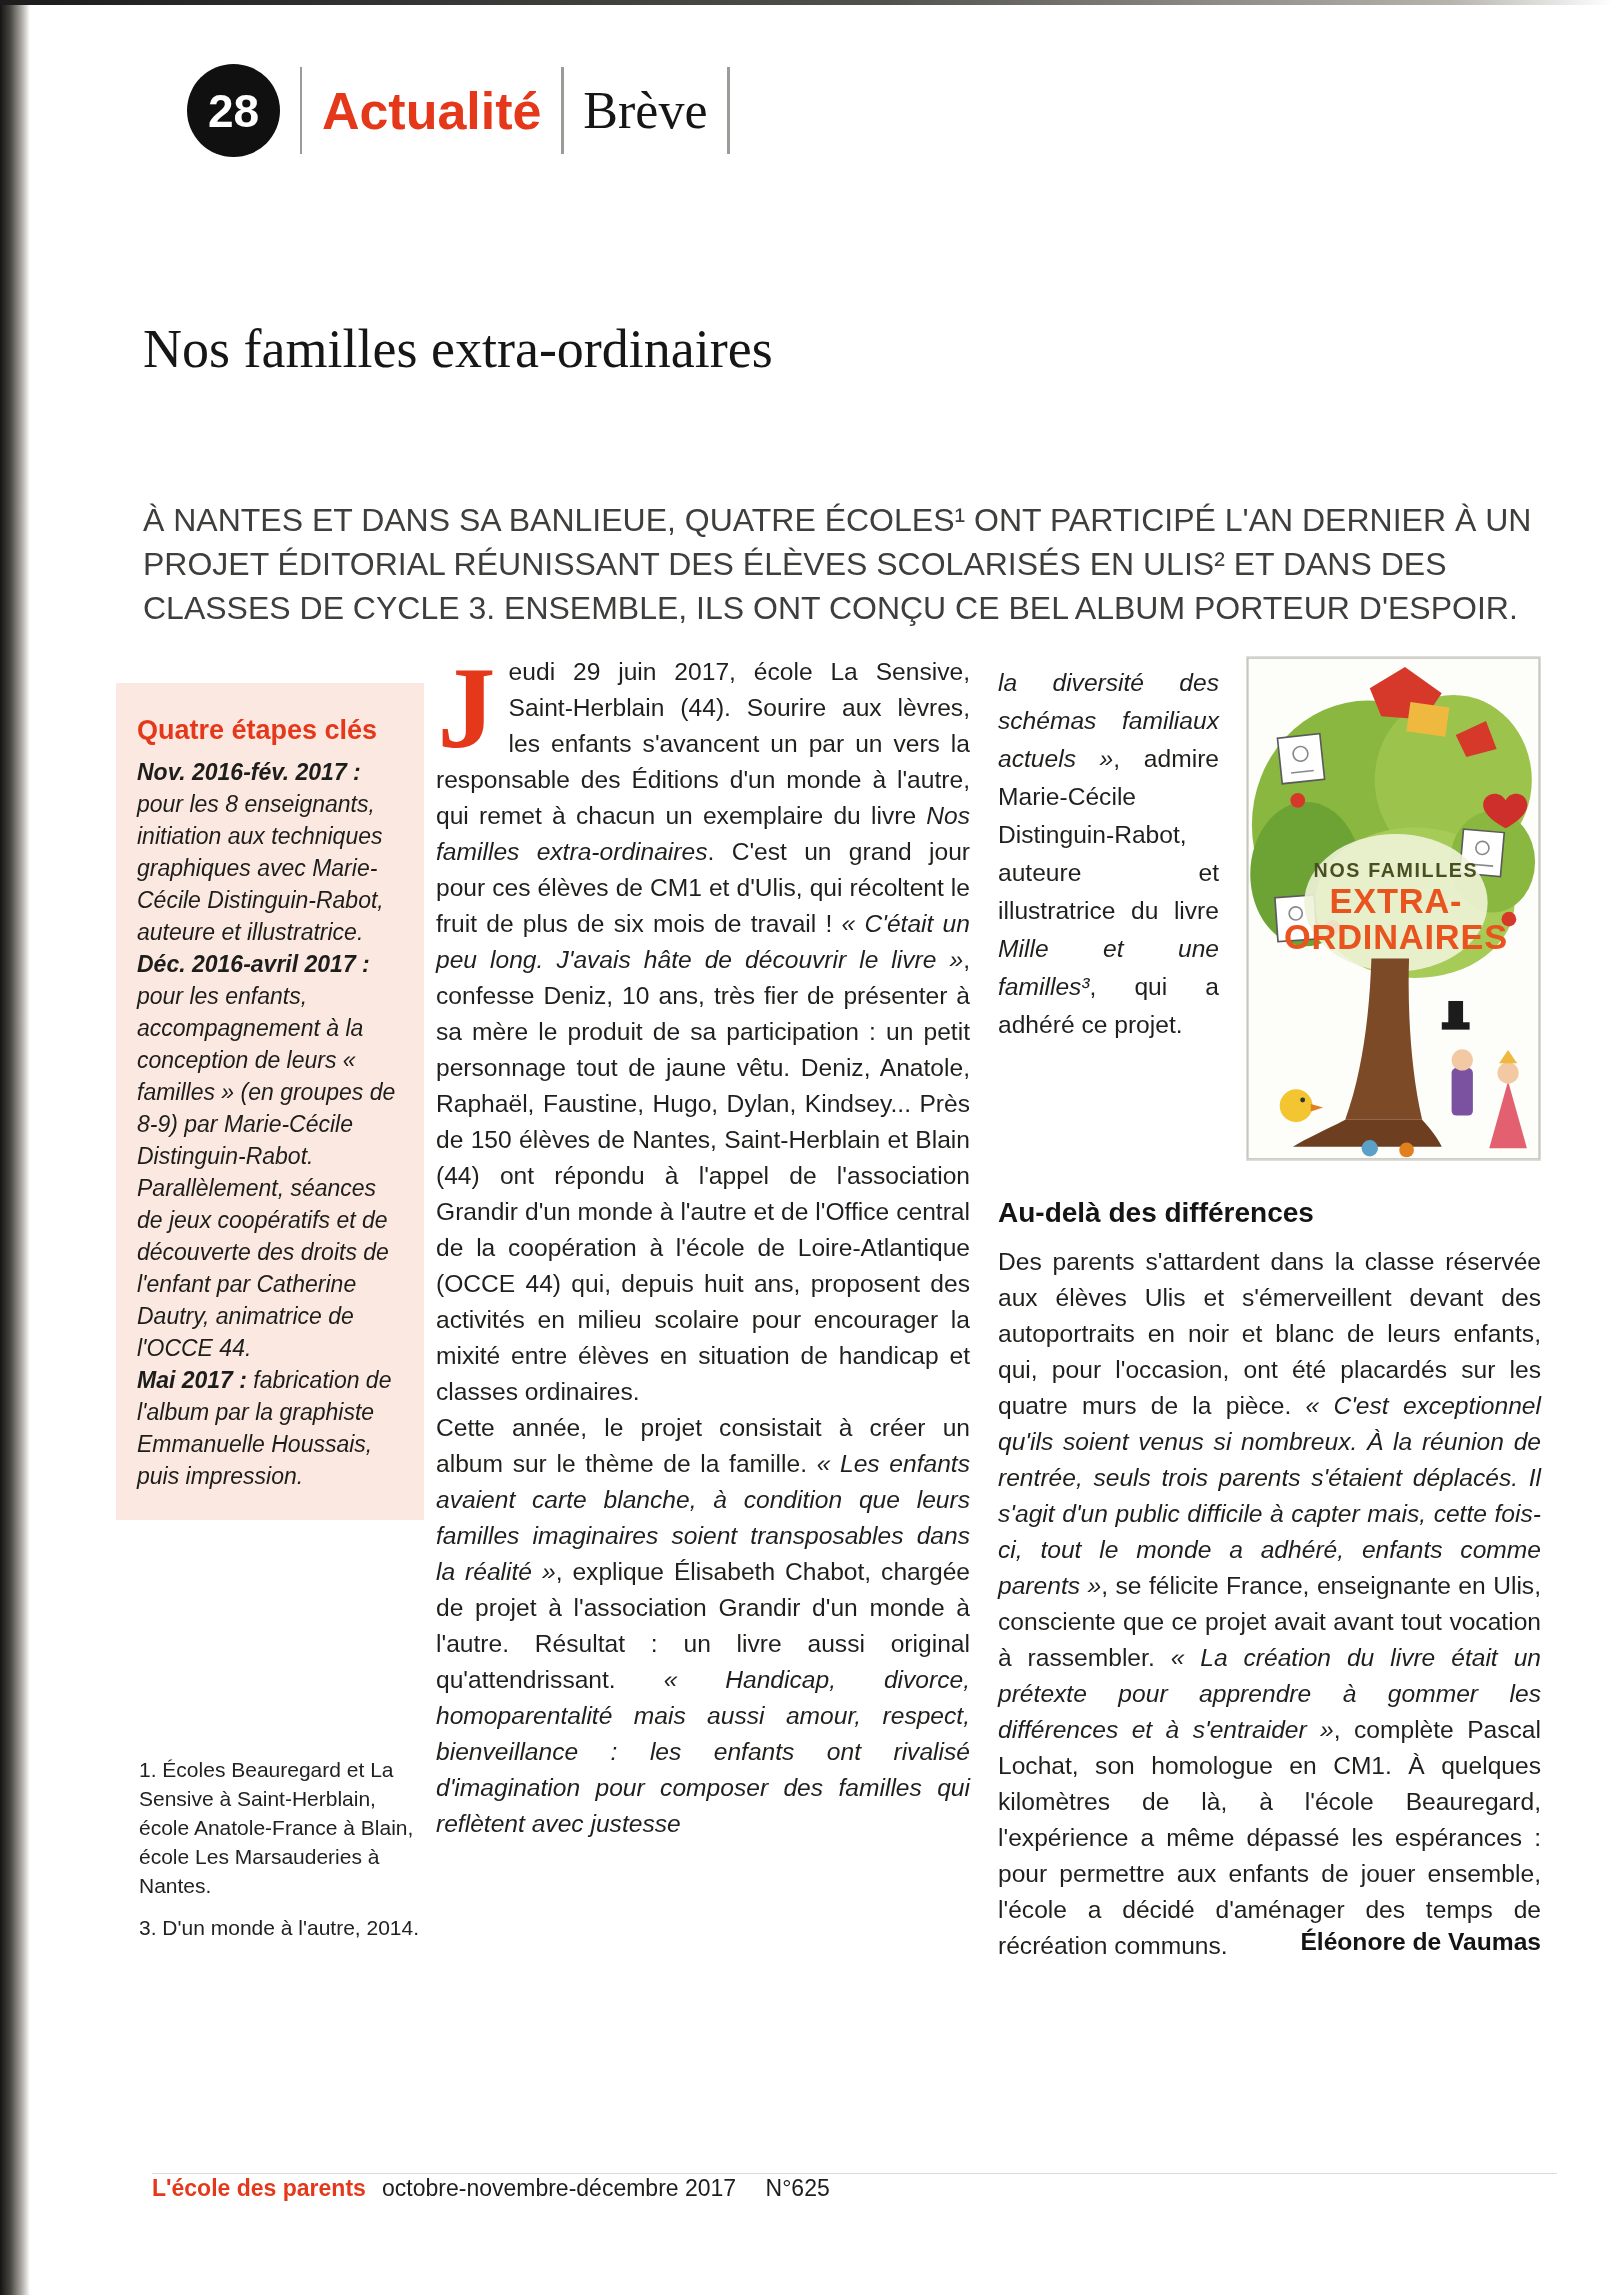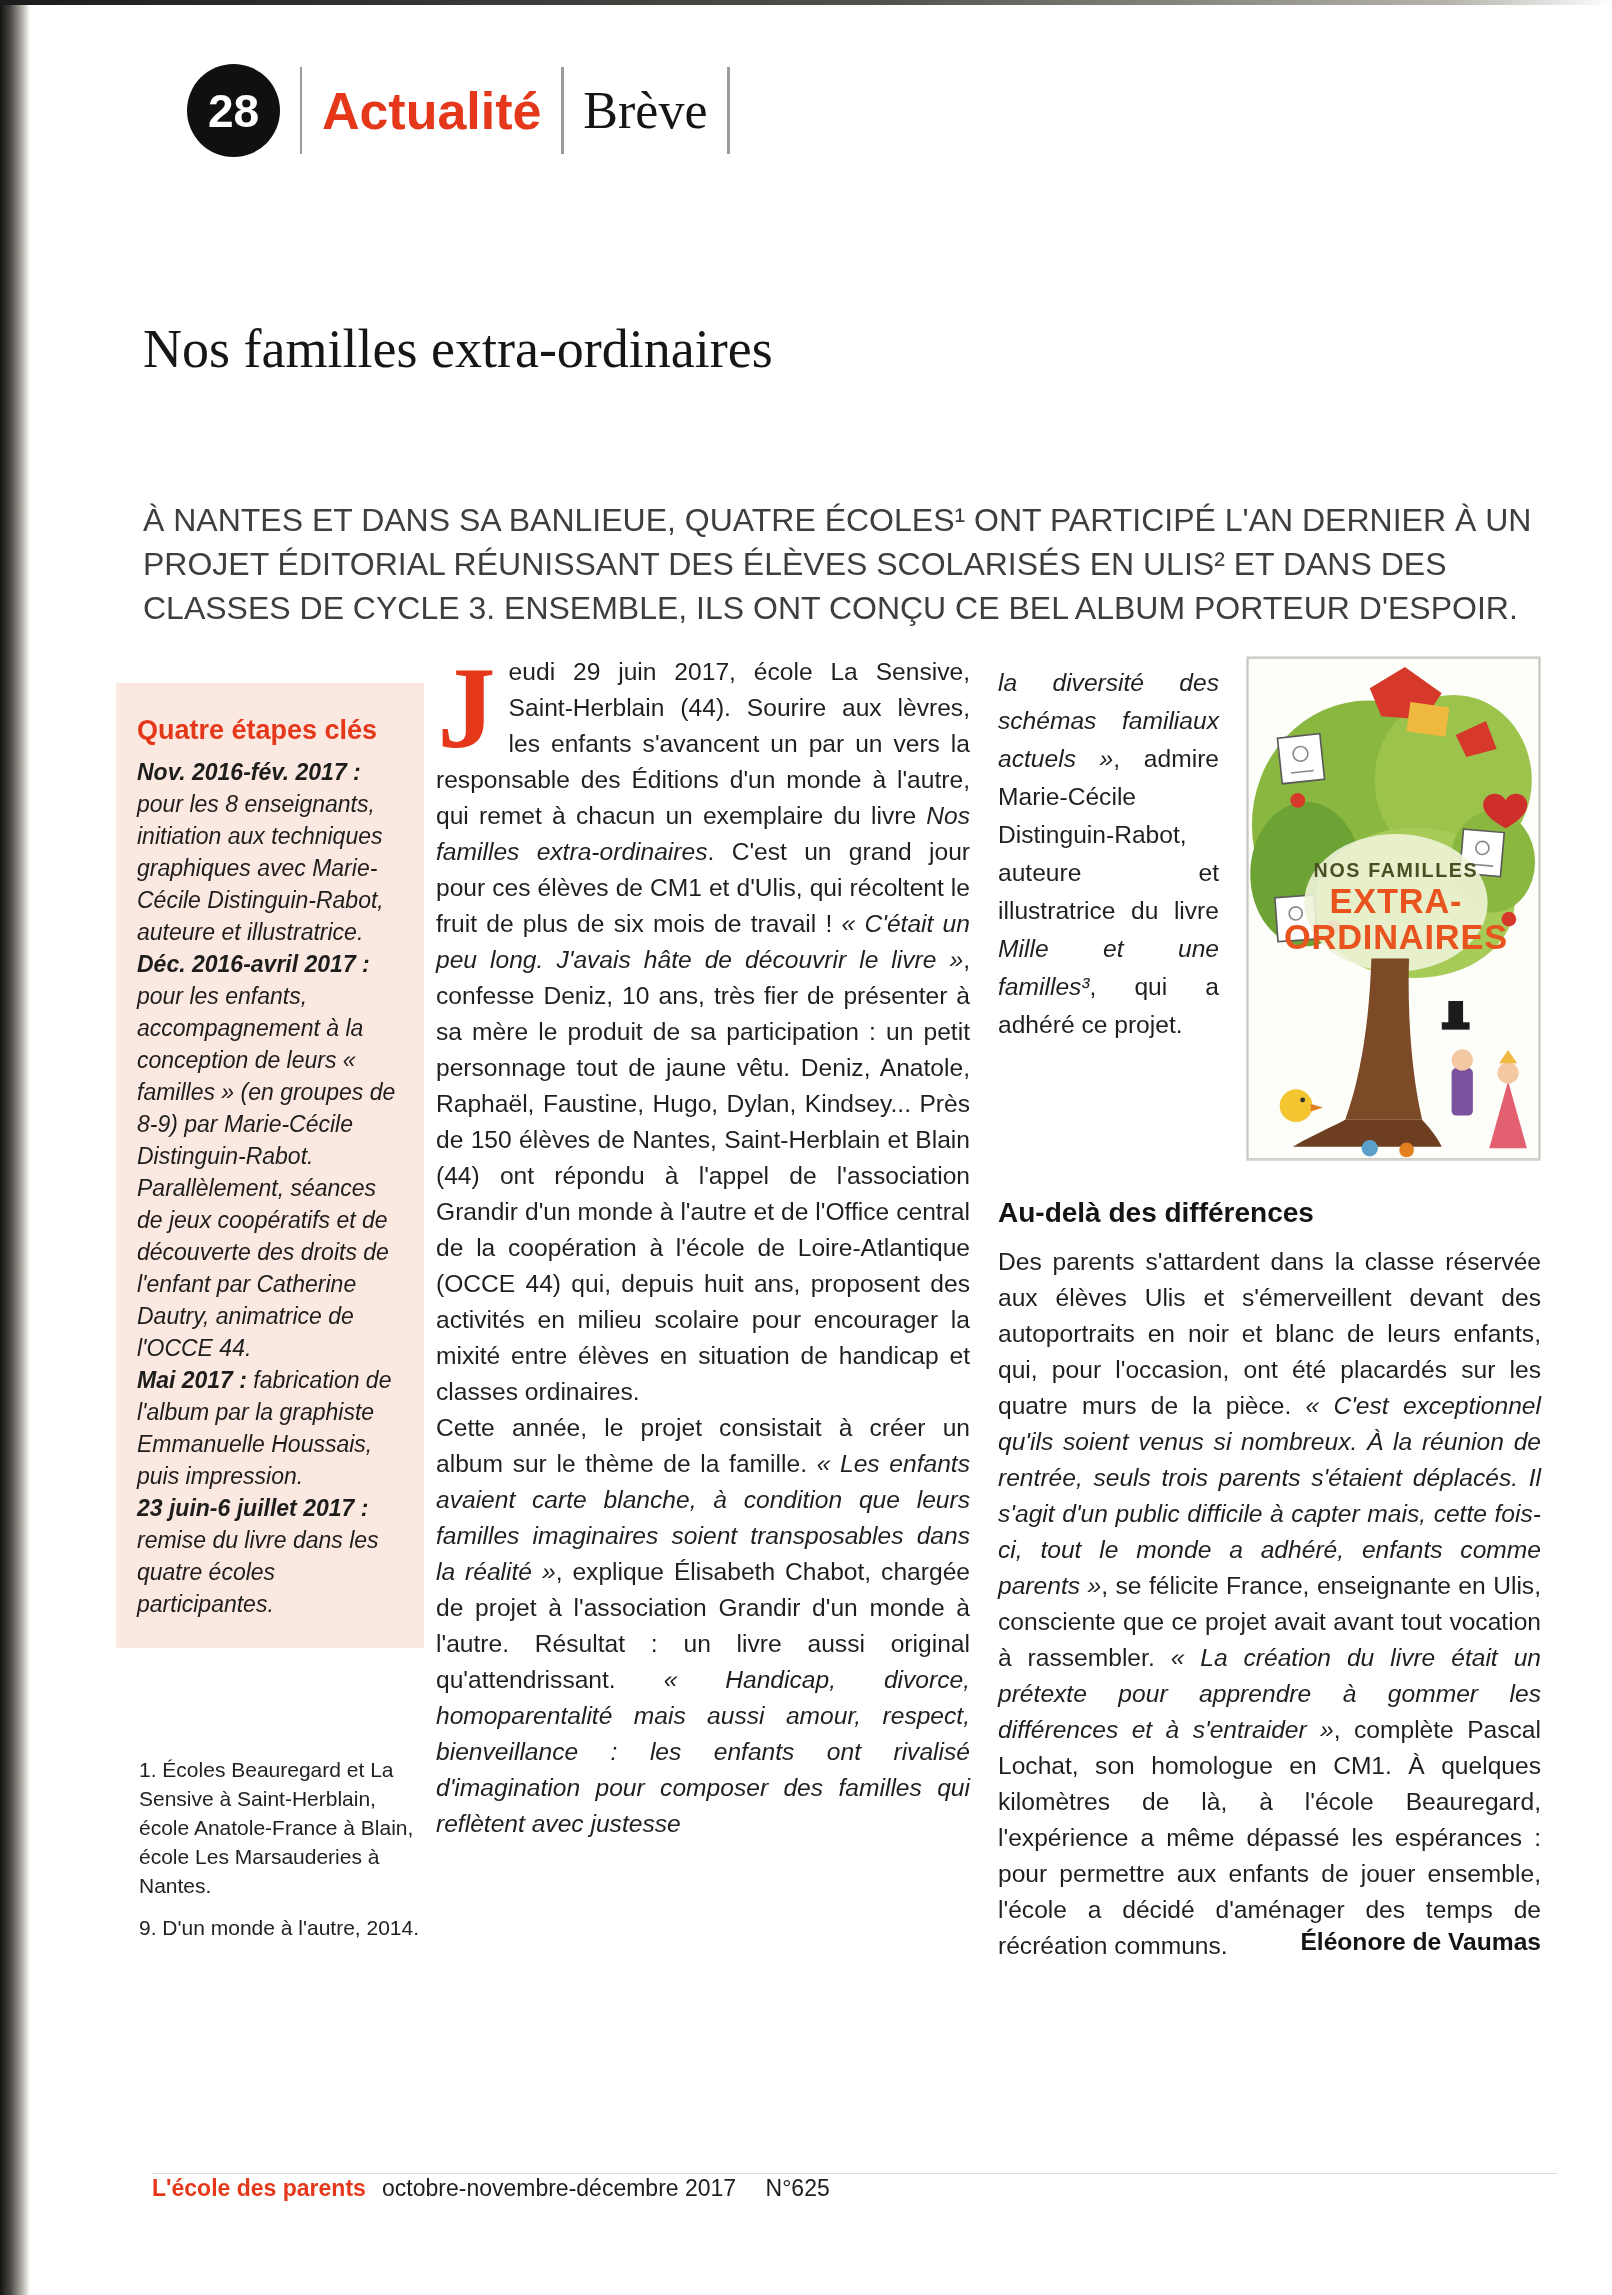--- a/index.html
+++ b/index.html
@@ -86,27 +86,26 @@
 
   <h2 class="kicker">Nos familles extra-ordinaires</h2>
   <p class="standfirst">À NANTES ET DANS SA BANLIEUE, QUATRE ÉCOLES¹ ONT PARTICIPÉ L'AN DERNIER À UN PROJET ÉDITORIAL RÉUNISSANT DES ÉLÈVES SCOLARISÉS EN ULIS² ET DANS DES CLASSES DE CYCLE 3. ENSEMBLE, ILS ONT CONÇU CE BEL ALBUM PORTEUR D'ESPOIR.</p>
 
   <aside class="sidebar-box">
     <h3 class="sidebar-title">Quatre étapes clés</h3>
     <div>
         <p class="sb-entry"><strong class="sb-lead">Nov. 2016-fév. 2017 :</strong> pour les 8 enseignants, initiation aux techniques graphiques avec Marie-Cécile Distinguin-Rabot, auteure et illustratrice.</p>
         <p class="sb-entry"><strong class="sb-lead">Déc. 2016-avril 2017 :</strong> pour les enfants, accompagnement à la conception de leurs « familles » (en groupes de 8-9) par Marie-Cécile Distinguin-Rabot. Parallèlement, séances de jeux coopératifs et de découverte des droits de l'enfant par Catherine Dautry, animatrice de l'OCCE 44.</p>
         <p class="sb-entry"><strong class="sb-lead">Mai 2017 :</strong> fabrication de l'album par la graphiste Emmanuelle Houssais, puis impression.</p>
-        <p class="sb-entry"><strong class="sb-lead">23 juin-6 juillet 2017 :</strong> remise du livre dans les quatre écoles participantes.</p>
       </div>
   </aside>
 
   <div class="footnotes">
       <p class="footnote">1. Écoles Beauregard et La Sensive à Saint-Herblain, école Anatole-France à Blain, école Les Marsauderies à Nantes.</p>
-      <p class="footnote">9. D'un monde à l'autre, 2014.</p>
+      <p class="footnote">3. D'un monde à l'autre, 2014.</p>
     </div>
 
   <section class="col-main">
     <p class="body-text"><span class="dropcap">J</span><span><span>eudi 29 juin 2017, école La Sensive, Saint-Herblain (44). Sourire aux lèvres, les enfants s'avancent un par un vers la responsable des Éditions d'un monde à l'autre, qui remet à chacun un exemplaire du livre </span><span class="it">Nos familles extra-ordinaires</span><span>. C'est un grand jour pour ces élèves de CM1 et d'Ulis, qui récoltent le fruit de plus de six mois de travail ! </span><span class="it">« C'était un peu long. J'avais hâte de découvrir le livre »</span><span>, confesse Deniz, 10 ans, très fier de présenter à sa mère le produit de sa participation : un petit personnage tout de jaune vêtu. Deniz, Anatole, Raphaël, Faustine, Hugo, Dylan, Kindsey... Près de 150 élèves de Nantes, Saint-Herblain et Blain (44) ont répondu à l'appel de l'association Grandir d'un monde à l'autre et de l'Office central de la coopération à l'école de Loire-Atlantique (OCCE 44) qui, depuis huit ans, proposent des activités en milieu scolaire pour encourager la mixité entre élèves en situation de handicap et classes ordinaires.</span></span></p>
     <p class="body-text"><span><span>Cette année, le projet consistait à créer un album sur le thème de la famille. </span><span class="it">« Les enfants avaient carte blanche, à condition que leurs familles imaginaires soient transposables dans la réalité »</span><span>, explique Élisabeth Chabot, chargée de projet à l'association Grandir d'un monde à l'autre. Résultat : un livre aussi original qu'attendrissant. </span><span class="it">« Handicap, divorce, homoparentalité mais aussi amour, respect, bienveillance : les enfants ont rivalisé d'imagination pour composer des familles qui reflètent avec justesse</span></span></p>
   </section>
 
   <section class="col-right-top">
     <p class="body-text narrow"><span><span class="it">la diversité des schémas familiaux actuels »</span><span>, admire Marie-Cécile Distinguin-Rabot, auteure et illustratrice du livre </span><span class="it">Mille et une familles³</span><span>, qui a adhéré ce projet.</span></span></p>
   </section>

